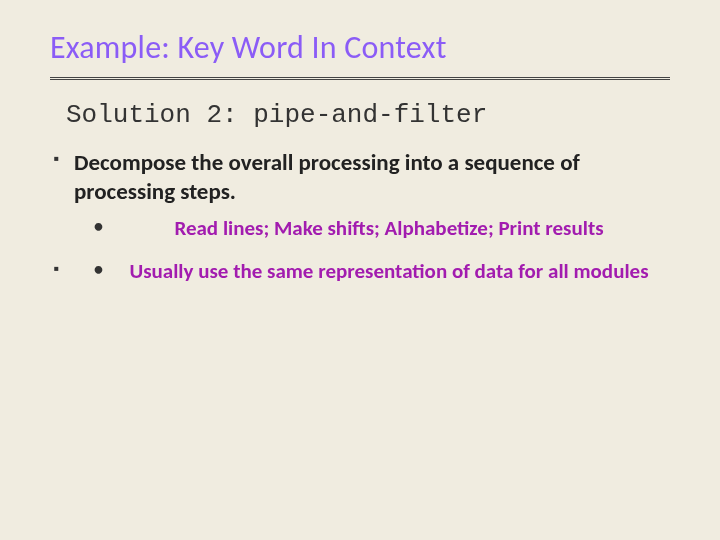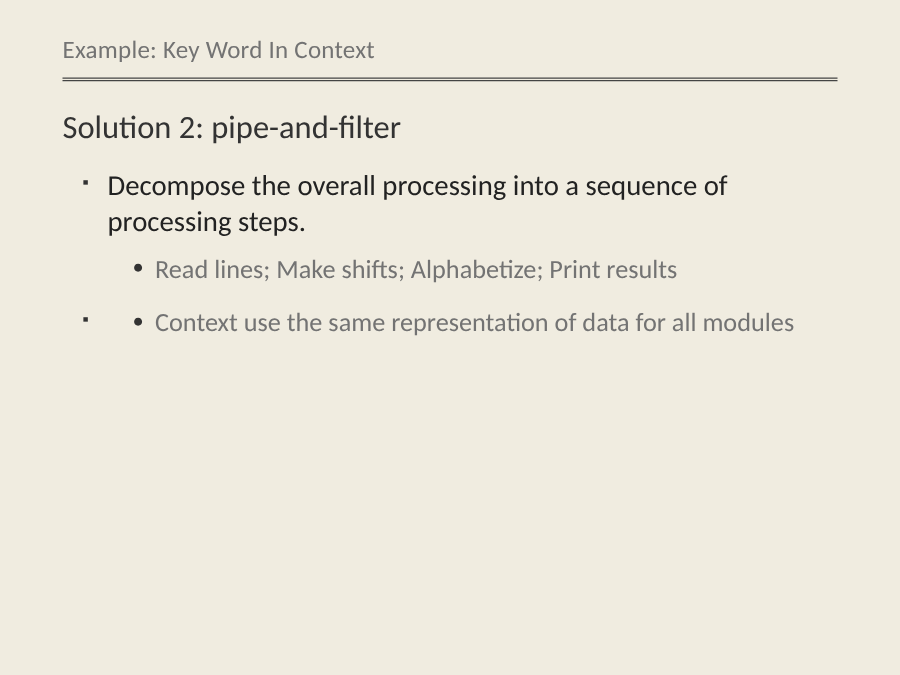--- a/index.html
+++ b/index.html
@@ -12,43 +12,45 @@
     color: #1a1a1a;
   }
   .slide {
     box-sizing: border-box;
     width: 720px;
     height: 540px;
     padding: 28px 50px 0 50px;
     background: #f0ece0;
   }
   .title {
-    font-size: 20px;
+    font-size: 32px;
     font-weight: 400;
-    color: #737373;
+    color: #8b5cf6;
     padding-bottom: 6px;
     margin-bottom: 0;
     letter-spacing: 0.2px;
   }
   .rule {
     border: none;
     border-top: 3px double #444;
     height: 4px;
     margin: 4px 0 16px 0;
   }
   .subtitle {
     font-size: 26px;
     font-weight: 400;
     color: #333;
-    margin: 10px 0 18px 0;
+    margin: 10px 0 18px 16px;
+    font-family: Liberation Mono, monospace;
   }
   ul.main {
     list-style: none;
     padding: 0;
-    margin: 16px;
+    margin: 4px;
+    font-weight: bold;
   }
   ul.main > li {
     position: relative;
     padding-left: 20px;
     font-size: 23px;
     line-height: 1.28;
     margin-bottom: 16px;
     color: #222;
   }
   ul.main > li::before {
@@ -62,21 +64,22 @@
   ul.sub {
     list-style: none;
     padding: 0;
     margin: 8px 0 0 20px;
   }
   ul.sub > li {
     position: relative;
     padding-left: 18px;
     font-size: 21px;
     line-height: 1.3;
-    color: #737373;
+    color: #a21caf;
+    text-align: center;
   }
   ul.sub > li::before {
     content: "•";
     position: absolute;
     left: 0;
     top: 0;
     font-size: 18px;
     color: #333;
   }
 </style>
@@ -93,18 +96,18 @@
       <span>Decompose the overall processing into a sequence of processing steps.</span>
       <ul class="sub">
         <li>
           <span>Read lines; Make shifts; Alphabetize; Print results</span>
         </li>
       </ul>
     </li>
     <li>
       <ul class="sub">
         <li>
-          <span>Context use the same representation of data for all modules</span>
+          <span>Usually use the same representation of data for all modules</span>
         </li>
       </ul>
     </li>
   </ul>
 </div>
 
 </body></html>

